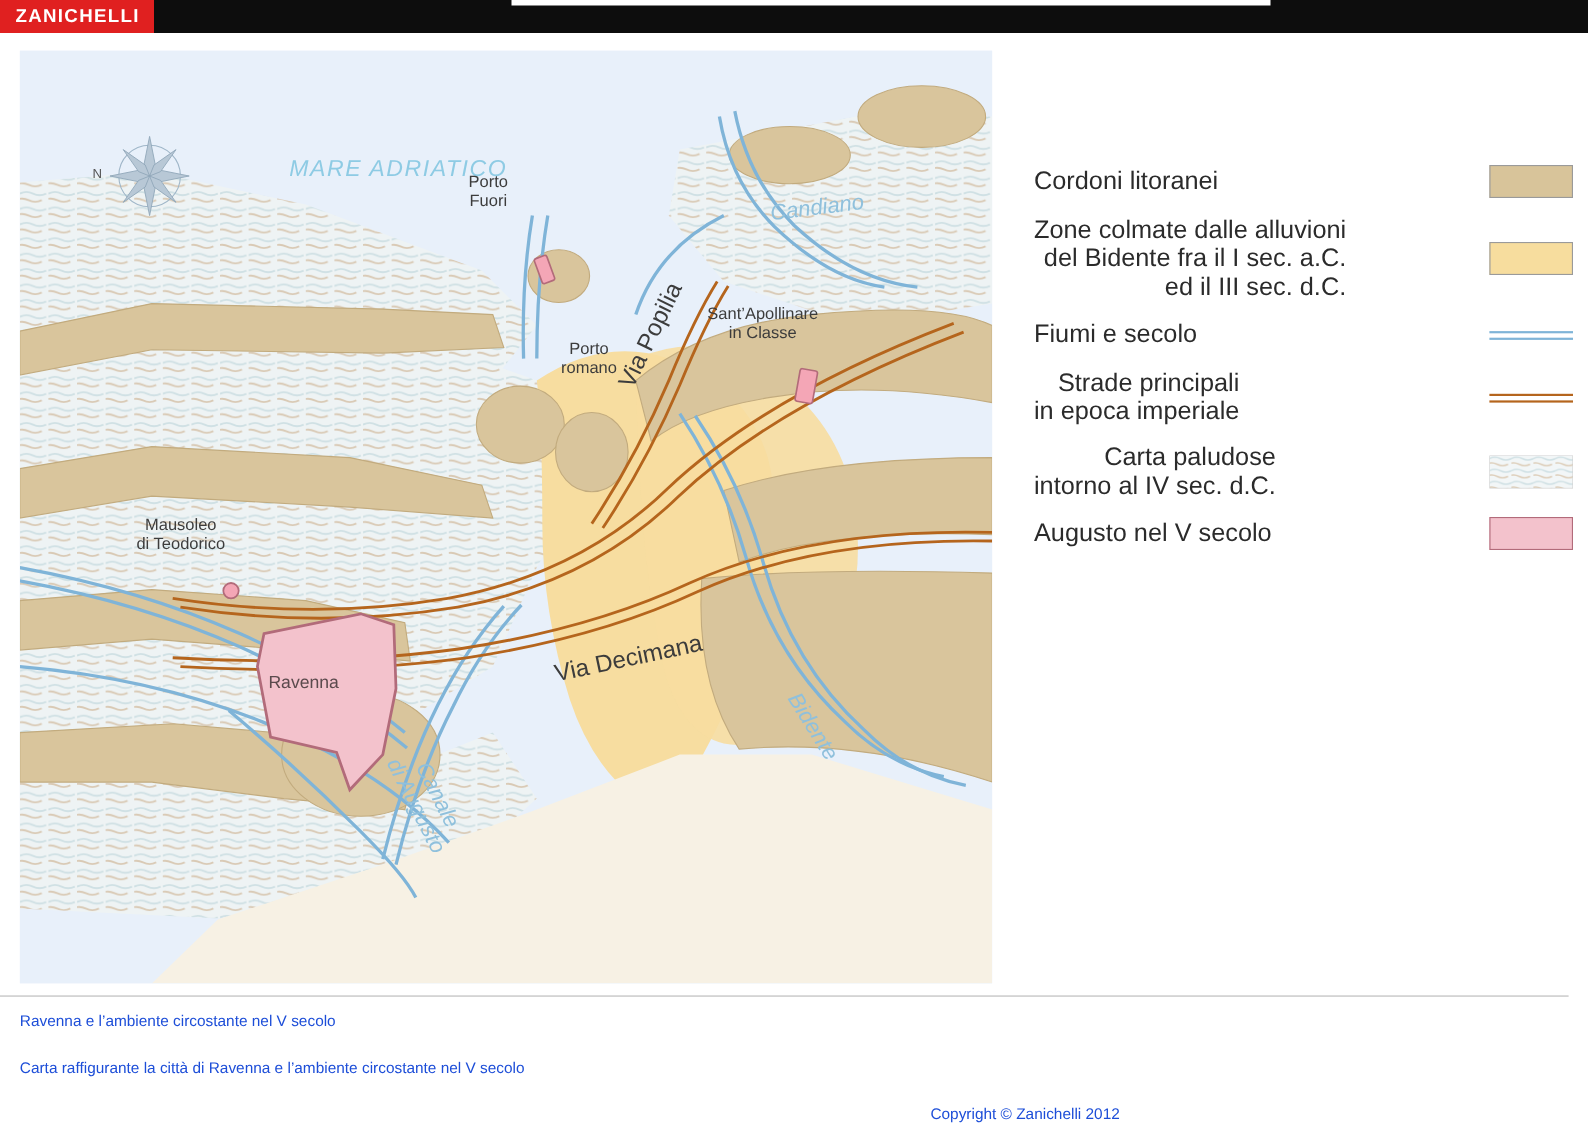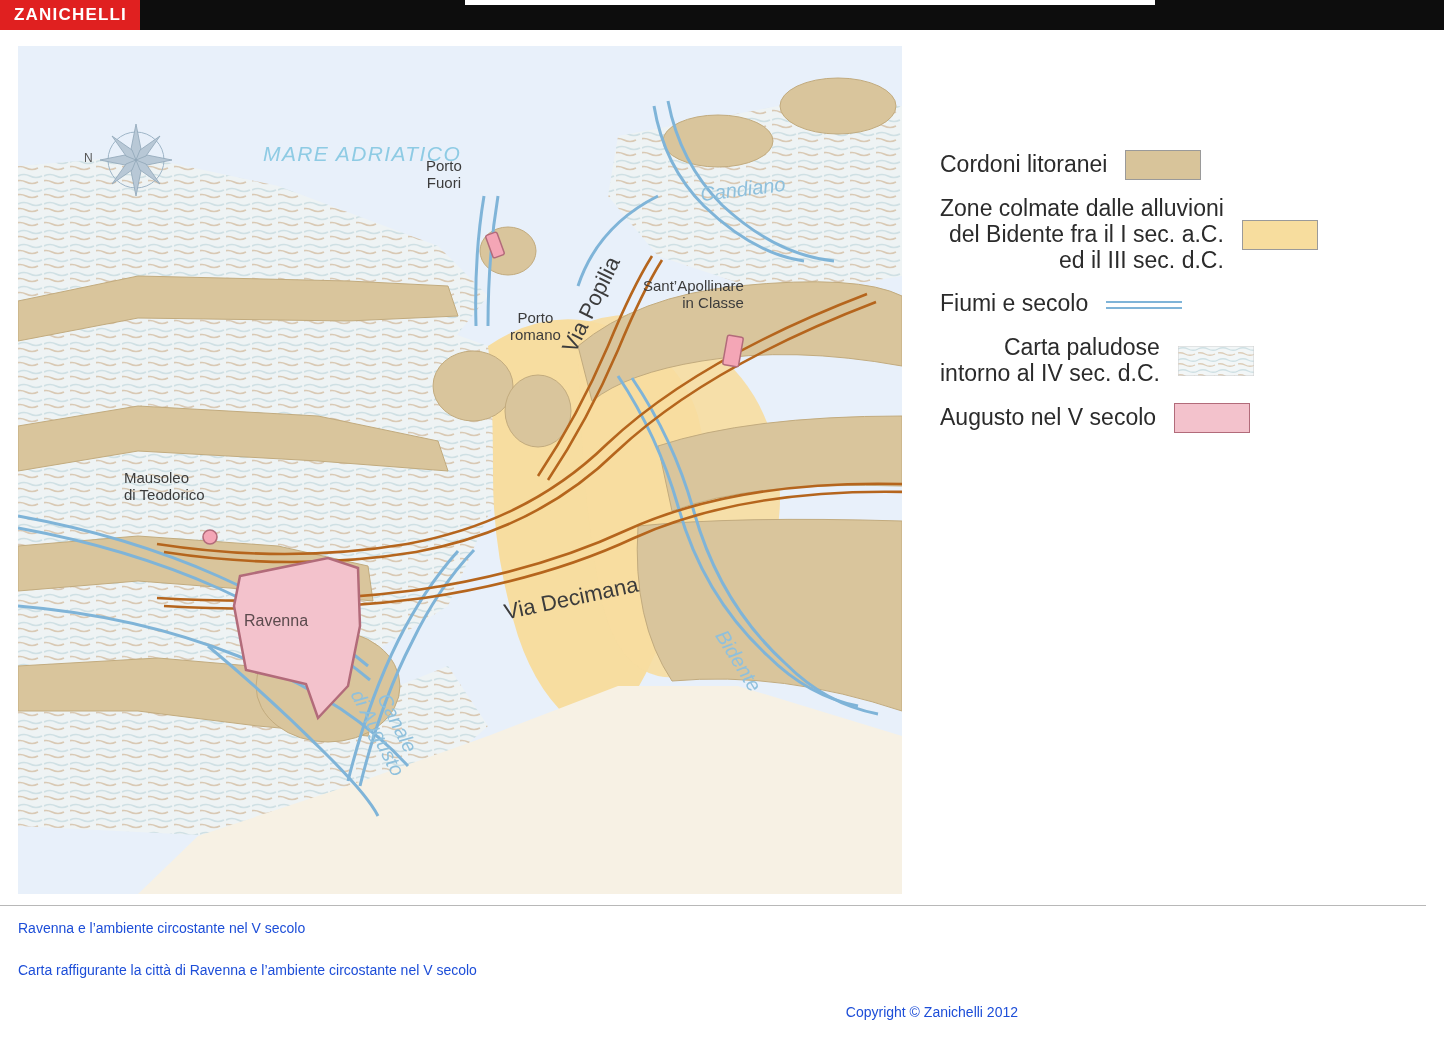--- a/index.html
+++ b/index.html
@@ -96,21 +96,21 @@
 
   
   #legend {
     position: absolute;
     left: 940px; top: 150px;
     width: 490px;
   }
   .legend-row {
     display: flex;
     align-items: center;
-    justify-content: flex-start;
+    justify-content: space-between;
     margin-bottom: 16px;
   }
   .legend-text {
     text-align: right;
     font-size: 23px;
     color: #2b2b2b;
     line-height: 1.12;
     padding-right: 18px;
     white-space: pre-line;
     font-family: "Liberation Sans", sans-serif;
@@ -256,26 +256,26 @@
       </g>
     </g>
   </svg>
 
   <div class="compass-n" style="left:66px; top:105px;">N</div>
 
   <div class="maplabel sea" style="left:245px; top:96px;">MARE ADRIATICO</div>
   <div class="maplabel big" style="left:408px; top:112px; text-align:center;">Porto
 Fuori</div>
   <div class="maplabel water" style="left:682px; top:132px; transform:rotate(-7deg);">Candiano</div>
-  <div class="maplabel big" style="left:625px; top:232px; text-align:right;">Sant’Apollinare
+  <div class="maplabel big" style="left:625px; top:232px; text-align:center;">Sant’Apollinare
 in Classe</div>
   <div class="maplabel big" style="left:492px; top:264px; text-align:center;">Porto
 romano</div>
   <div class="maplabel road" style="left:540px; top:300px; transform:rotate(-64deg); transform-origin:left top;">Via Popilia</div>
-  <div class="maplabel big" style="left:106px; top:424px; ">Mausoleo
+  <div class="maplabel big" style="left:106px; top:424px; text-align:center;">Mausoleo
 di Teodorico</div>
   <div class="maplabel road" style="left:484px; top:555px; transform:rotate(-12deg); transform-origin:left top;">Via Decimana</div>
   <div class="maplabel city" style="left:226px; top:566px;">Ravenna</div>
   <div class="maplabel water" style="left:712px; top:580px; transform:rotate(58deg); transform-origin:left top;">Bidente</div>
   <div class="maplabel water" style="left:368px; top:630px; transform:rotate(63deg); transform-origin:left top; text-align:center;">Canale
 di Augusto</div>
 </div>
 
 <div id="legend">
 
@@ -298,20 +298,30 @@
   <div class="legend-row">
     <div class="legend-text">Fiumi e secolo</div>
     <div class="legend-swatch">
       <div class="sw-line">
         <i style="top:12px; background:#7fb4d8;"></i>
         <i style="top:18px; background:#7fb4d8;"></i>
       </div>
     </div>
   </div>
 
+  <div class="legend-row">
+    <div class="legend-text">Strade principali
+in epoca imperiale</div>
+    <div class="legend-swatch">
+      <div class="sw-line">
+        <i style="top:12px; background:#b5651d;"></i>
+        <i style="top:18px; background:#b5651d;"></i>
+      </div>
+    </div>
+  </div>
 
   <div class="legend-row">
     <div class="legend-text">Carta paludose
 intorno al IV sec. d.C.</div>
     <div class="legend-swatch">
       <svg width="76" height="30">
         <rect x="0" y="0" width="76" height="30" fill="url(#marshleg)" stroke="#cfcfcf" stroke-width="1"></rect>
       </svg>
     </div>
   </div>

